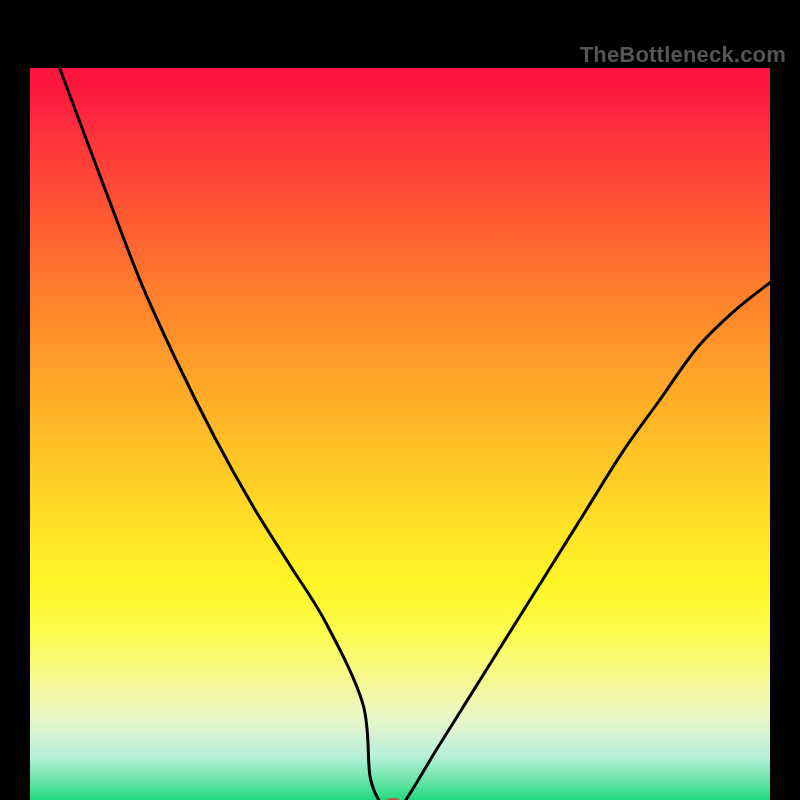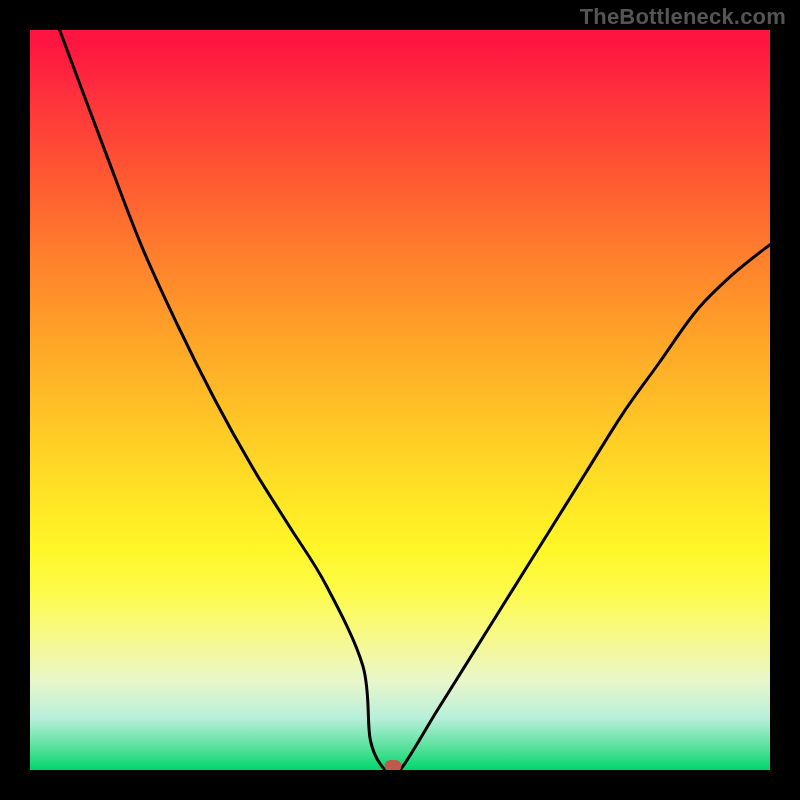--- a/index.html
+++ b/index.html
@@ -9,20 +9,21 @@
     height: 800px;
     background: #000;
     font-family: Arial, Helvetica, sans-serif;
     overflow: hidden;
   }
   .frame {
     position: relative;
     width: 800px;
     height: 628px;
     background: #000;
+    margin-top: 38px;
   }
   .watermark {
     position: absolute;
     top: 4px;
     right: 14px;
     color: #555;
     font-size: 22px;
     font-weight: 600;
     letter-spacing: 0.2px;
     z-index: 3;

